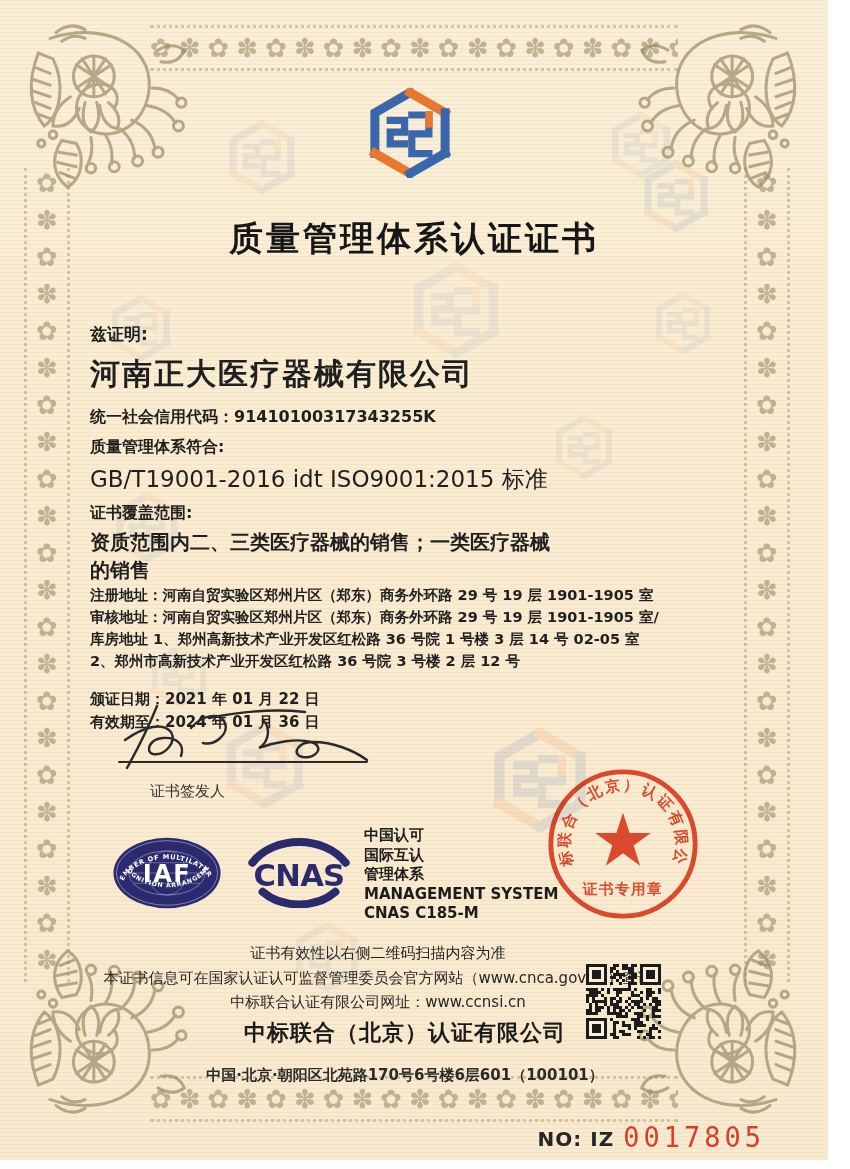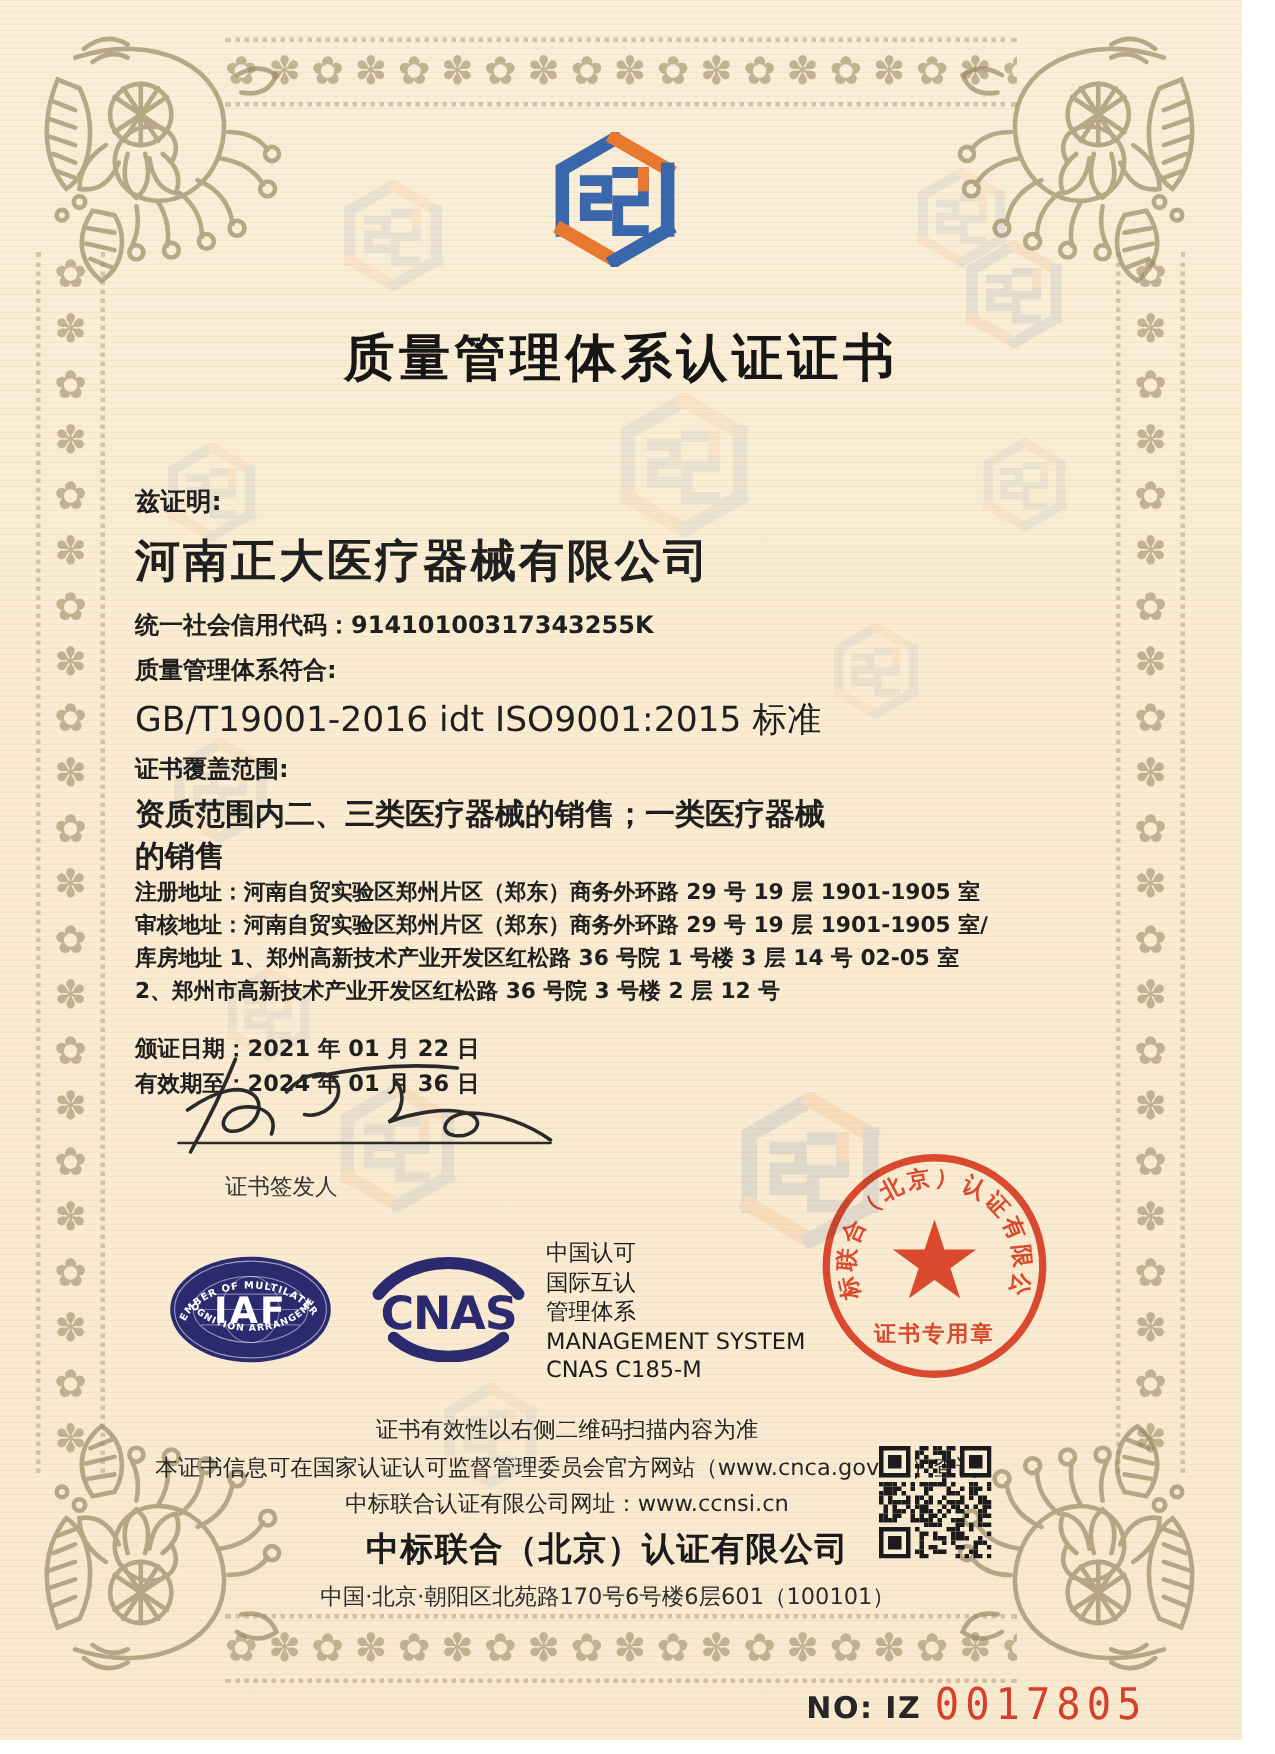--- a/index.html
+++ b/index.html
@@ -41,26 +41,26 @@
   .standard { font-size:23px; font-weight:400; margin-bottom:8px; }
   .scopelab { font-size:16px; font-weight:800; margin-bottom:4px; }
   .scope    { font-size:20px; font-weight:900; line-height:28px; }
   .addr-block { font-size:14.5px; font-weight:700; line-height:22px; }
   .date-block { margin-top:16px; font-size:15px; font-weight:800; line-height:23px; }
   .sig-area { left:105px; top:698px; width:280px; height:92px; }
   .sig-label { left:150px; top:770px; width:180px; text-align:left; font-size:15px; color:#333;margin-top:12px; }
   .seal { left:545px; top:766px; width:156px; height:156px; mix-blend-mode:multiply; opacity:.94; }
   .iaf-logo  { left:112px; top:836px; width:110px; height:74px; }
   .cnas-logo { left:248px; top:832px; width:102px; height:76px; }
-  .acc-text  { left:364px; top:826px; font-size:15px; font-weight:400; line-height:19.5px; color:#1c1c1c; }
+  .acc-text  { left:364px; top:826px; font-size:15px; font-weight:700; line-height:19.5px; color:#1c1c1c; }
   .footer-block { left:50px; width:656px; top:941px; text-align:center; font-size:15px; line-height:24.5px; color:#262626; }
   .qr { left:586px; top:964px; width:75px; height:75px; }
   .org-block { left:55px; width:700px; top:1018px; text-align:center; }
   .org-name { font-size:22px; font-weight:900; letter-spacing:1px; color:#1b1b1b; }
-  .org-addr { font-size:15px; margin-top:7px; color:#2b2b2b; }
+  .org-addr { font-size:15px; margin-top:18px; color:#2b2b2b;font-weight:bold; }
   .serial { right:63px; top:1121px; display:flex; align-items:baseline; }
   .serial-prefix { font-size:20px; font-weight:800; color:#262626; letter-spacing:1px; margin-right:9px; }
   .serial-number { font-family:"DejaVu Sans Mono","Liberation Mono",monospace; font-size:27px;
                    color:#d63f2a; letter-spacing:4px; transform:scaleY(1.08); }
 </style>
 </head>
 <body>
 
 <svg width="0" height="0" style="position:absolute">
   <defs>

